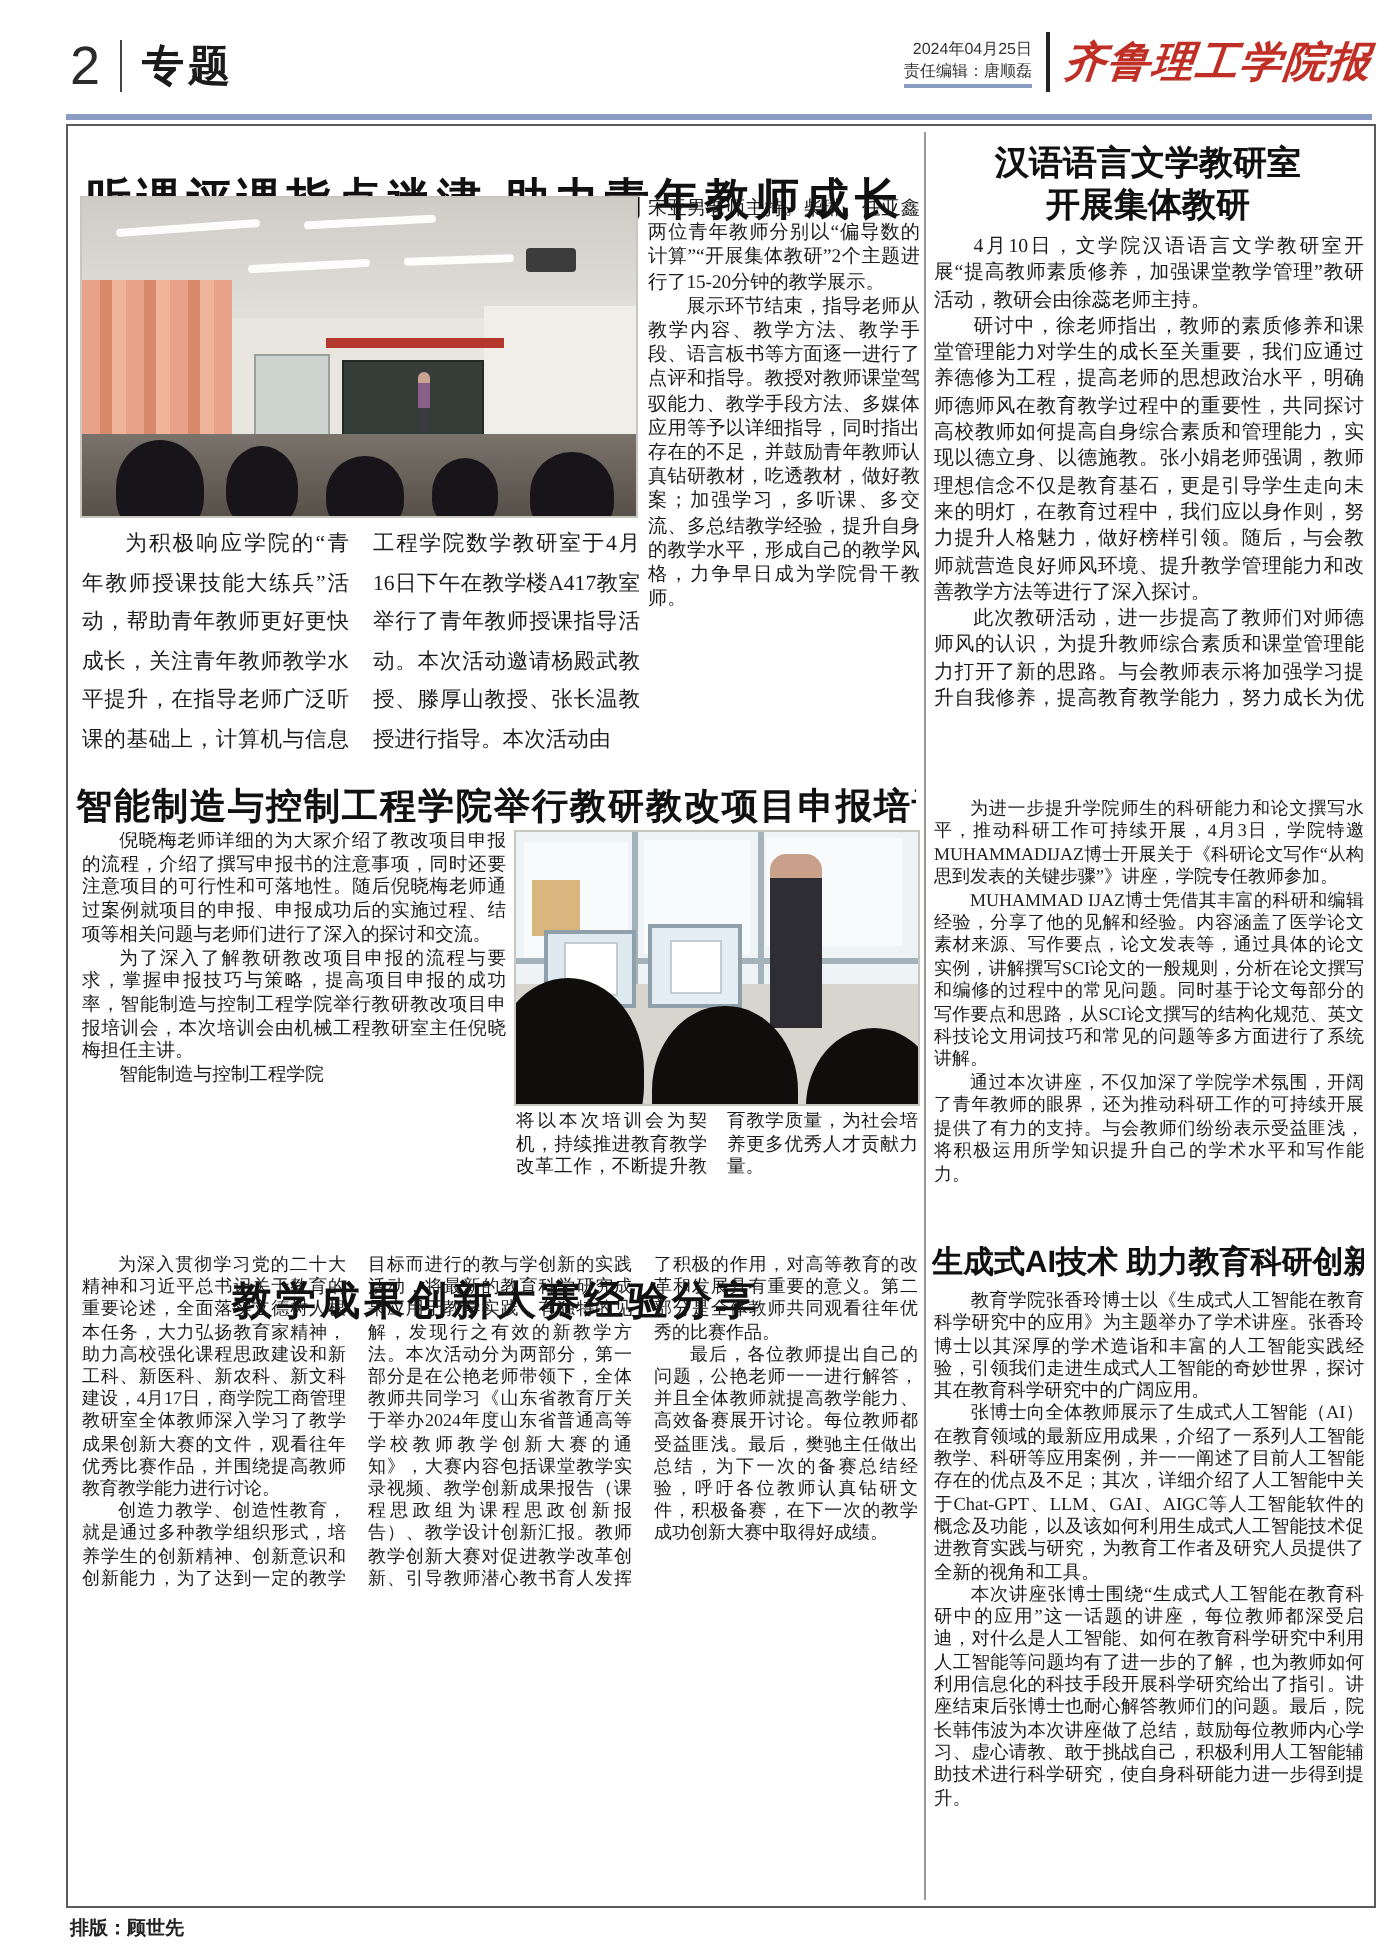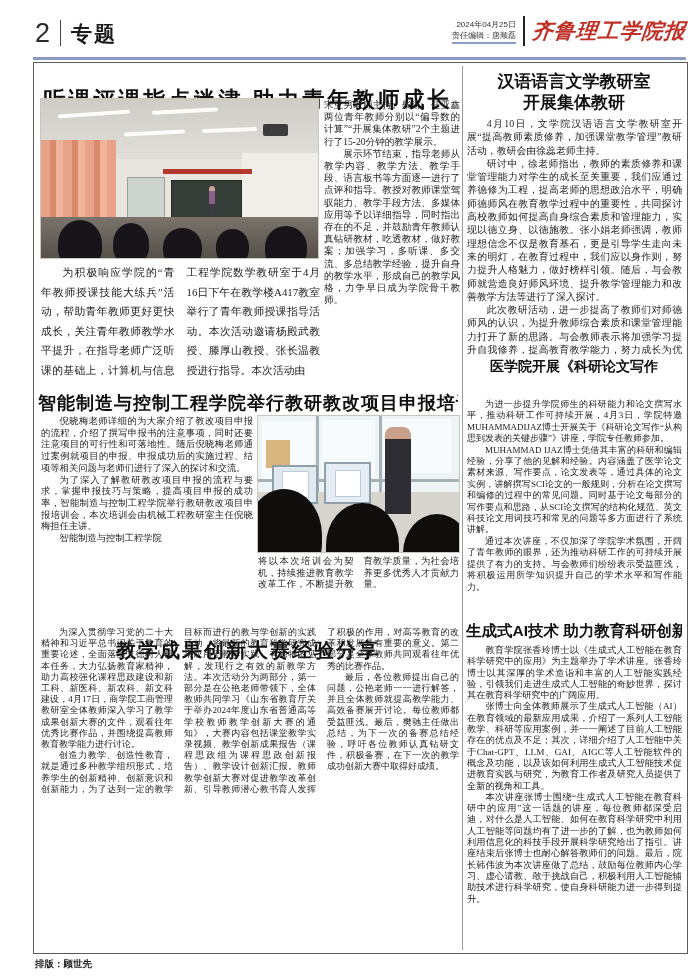--- a/index.html
+++ b/index.html
@@ -198,21 +198,20 @@
       <div>汉语语言文学教研室</div>
       <div>开展集体教研</div>
     </div>
     <div class="blk jt a2-body">
       <p class="ind">4月10日，文学院汉语语言文学教研室开展“提高教师素质修养，加强课堂教学管理”教研活动，教研会由徐蕊老师主持。</p>
       <p class="ind">研讨中，徐老师指出，教师的素质修养和课堂管理能力对学生的成长至关重要，我们应通过养德修为工程，提高老师的思想政治水平，明确师德师风在教育教学过程中的重要性，共同探讨高校教师如何提高自身综合素质和管理能力，实现以德立身、以德施教。张小娟老师强调，教师理想信念不仅是教育基石，更是引导学生走向未来的明灯，在教育过程中，我们应以身作则，努力提升人格魅力，做好榜样引领。随后，与会教师就营造良好师风环境、提升教学管理能力和改善教学方法等进行了深入探讨。</p>
       <p class="ind">此次教研活动，进一步提高了教师们对师德师风的认识，为提升教师综合素质和课堂管理能力打开了新的思路。与会教师表示将加强学习提升自我修养，提高教育教学能力，努力成长为优秀的教育工作者。</p>
     </div>
 
     <div class="blk hl a4-title">
-      <div>医学院开展《科研论文写作</div>
     </div>
     <div class="blk jt a4-body">
       <p class="ind">为进一步提升学院师生的科研能力和论文撰写水平，推动科研工作可持续开展，4月3日，学院特邀MUHAMMADIJAZ博士开展关于《科研论文写作“从构思到发表的关键步骤”》讲座，学院专任教师参加。</p>
       <p class="ind">MUHAMMAD IJAZ博士凭借其丰富的科研和编辑经验，分享了他的见解和经验。内容涵盖了医学论文素材来源、写作要点，论文发表等，通过具体的论文实例，讲解撰写SCI论文的一般规则，分析在论文撰写和编修的过程中的常见问题。同时基于论文每部分的写作要点和思路，从SCI论文撰写的结构化规范、英文科技论文用词技巧和常见的问题等多方面进行了系统讲解。</p>
       <p class="ind">通过本次讲座，不仅加深了学院学术氛围，开阔了青年教师的眼界，还为推动科研工作的可持续开展提供了有力的支持。与会教师们纷纷表示受益匪浅，将积极运用所学知识提升自己的学术水平和写作能力。</p>
     </div>
 
     <div class="blk hl a6-title">生成式AI技术  助力教育科研创新</div>
     <div class="blk jt a6-body">
       <p class="ind">教育学院张香玲博士以《生成式人工智能在教育科学研究中的应用》为主题举办了学术讲座。张香玲博士以其深厚的学术造诣和丰富的人工智能实践经验，引领我们走进生成式人工智能的奇妙世界，探讨其在教育科学研究中的广阔应用。</p>

